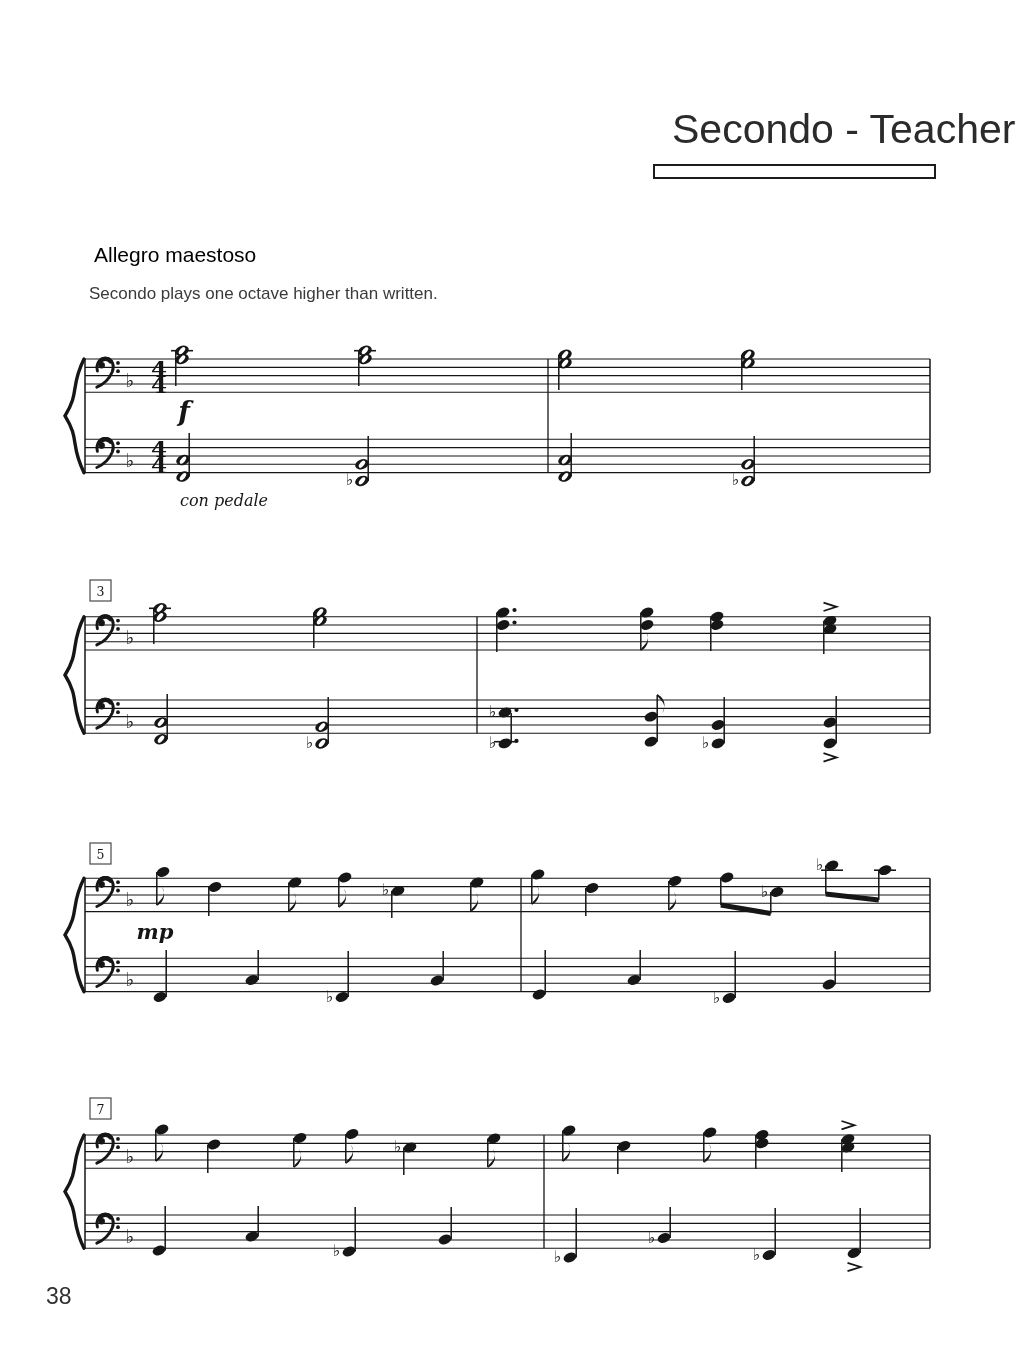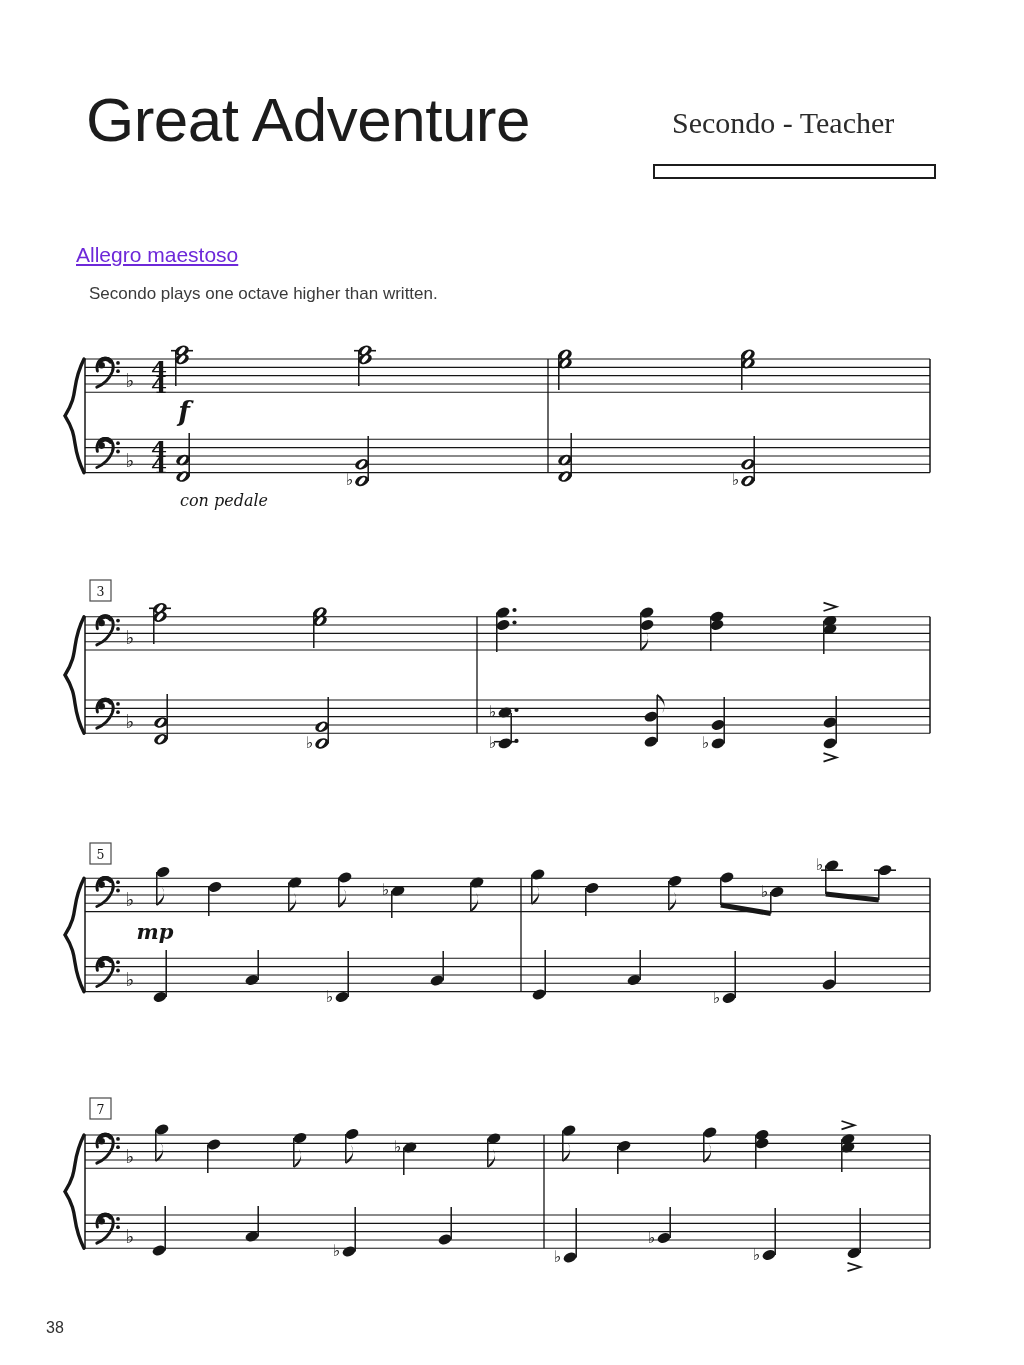--- a/index.html
+++ b/index.html
@@ -1,31 +1,30 @@
 <!DOCTYPE html>
 <html><head>
 <meta charset="utf-8">
 <style>
   html,body{margin:0;padding:0;background:#e8e8e8;}
   .page{position:relative;width:1024px;height:1365px;background:#ffffff;overflow:hidden;
         font-family:"Liberation Sans",sans-serif;color:#1e1e1e;}
   .abs{position:absolute;white-space:nowrap;}
   .title{left:86px;top:84px;font-size:62px;letter-spacing:-0.5px;color:#1c1c1c;}
-  .part-label{left:672px;top:106px;font-size:30px;color:#2b2b2b;font-family:Liberation Serif, serif;}
+  .part-label{left:672px;top:106px;font-size:41px;color:#2b2b2b;}
   .part-box{left:653px;top:164px;width:279px;height:11px;border:2px solid #1c1c1c;background:#fff;}
-  .tempo{left:76px;top:243px;font-size:21px;color:#6d28d9;text-decoration:underline;}
+  .tempo{left:94px;top:243px;font-size:21px;color:#000000;}
   .instruction{left:89px;top:284px;font-size:17px;color:#3a3a3a;}
-  .pagenum{left:46px;top:1283px;font-size:16px;color:#303030;margin-top:36px;}
+  .pagenum{left:46px;top:1283px;font-size:23px;color:#303030;}
   svg.score{position:absolute;left:0;top:0;}
 </style>
 </head>
 <body>
 
 <div class="page">
-  <div class="abs title">Great Adventure</div>
   <div class="abs part-label">Secondo - Teacher</div>
   <div class="abs part-box"></div>
   <div class="abs tempo">Allegro maestoso</div>
   <div class="abs instruction">Secondo plays one octave higher than written.</div>
   <svg class="score" width="1024" height="1365" viewBox="0 0 1024 1365" aria-label="music score">
       <line x1="85" y1="359" x2="930" y2="359" stroke="#161616" stroke-width="1.1"></line>
       <line x1="85" y1="367.33" x2="930" y2="367.33" stroke="#161616" stroke-width="1.1"></line>
       <line x1="85" y1="375.66" x2="930" y2="375.66" stroke="#161616" stroke-width="1.1"></line>
       <line x1="85" y1="383.99" x2="930" y2="383.99" stroke="#161616" stroke-width="1.1"></line>
       <line x1="85" y1="392.32" x2="930" y2="392.32" stroke="#161616" stroke-width="1.1"></line>

